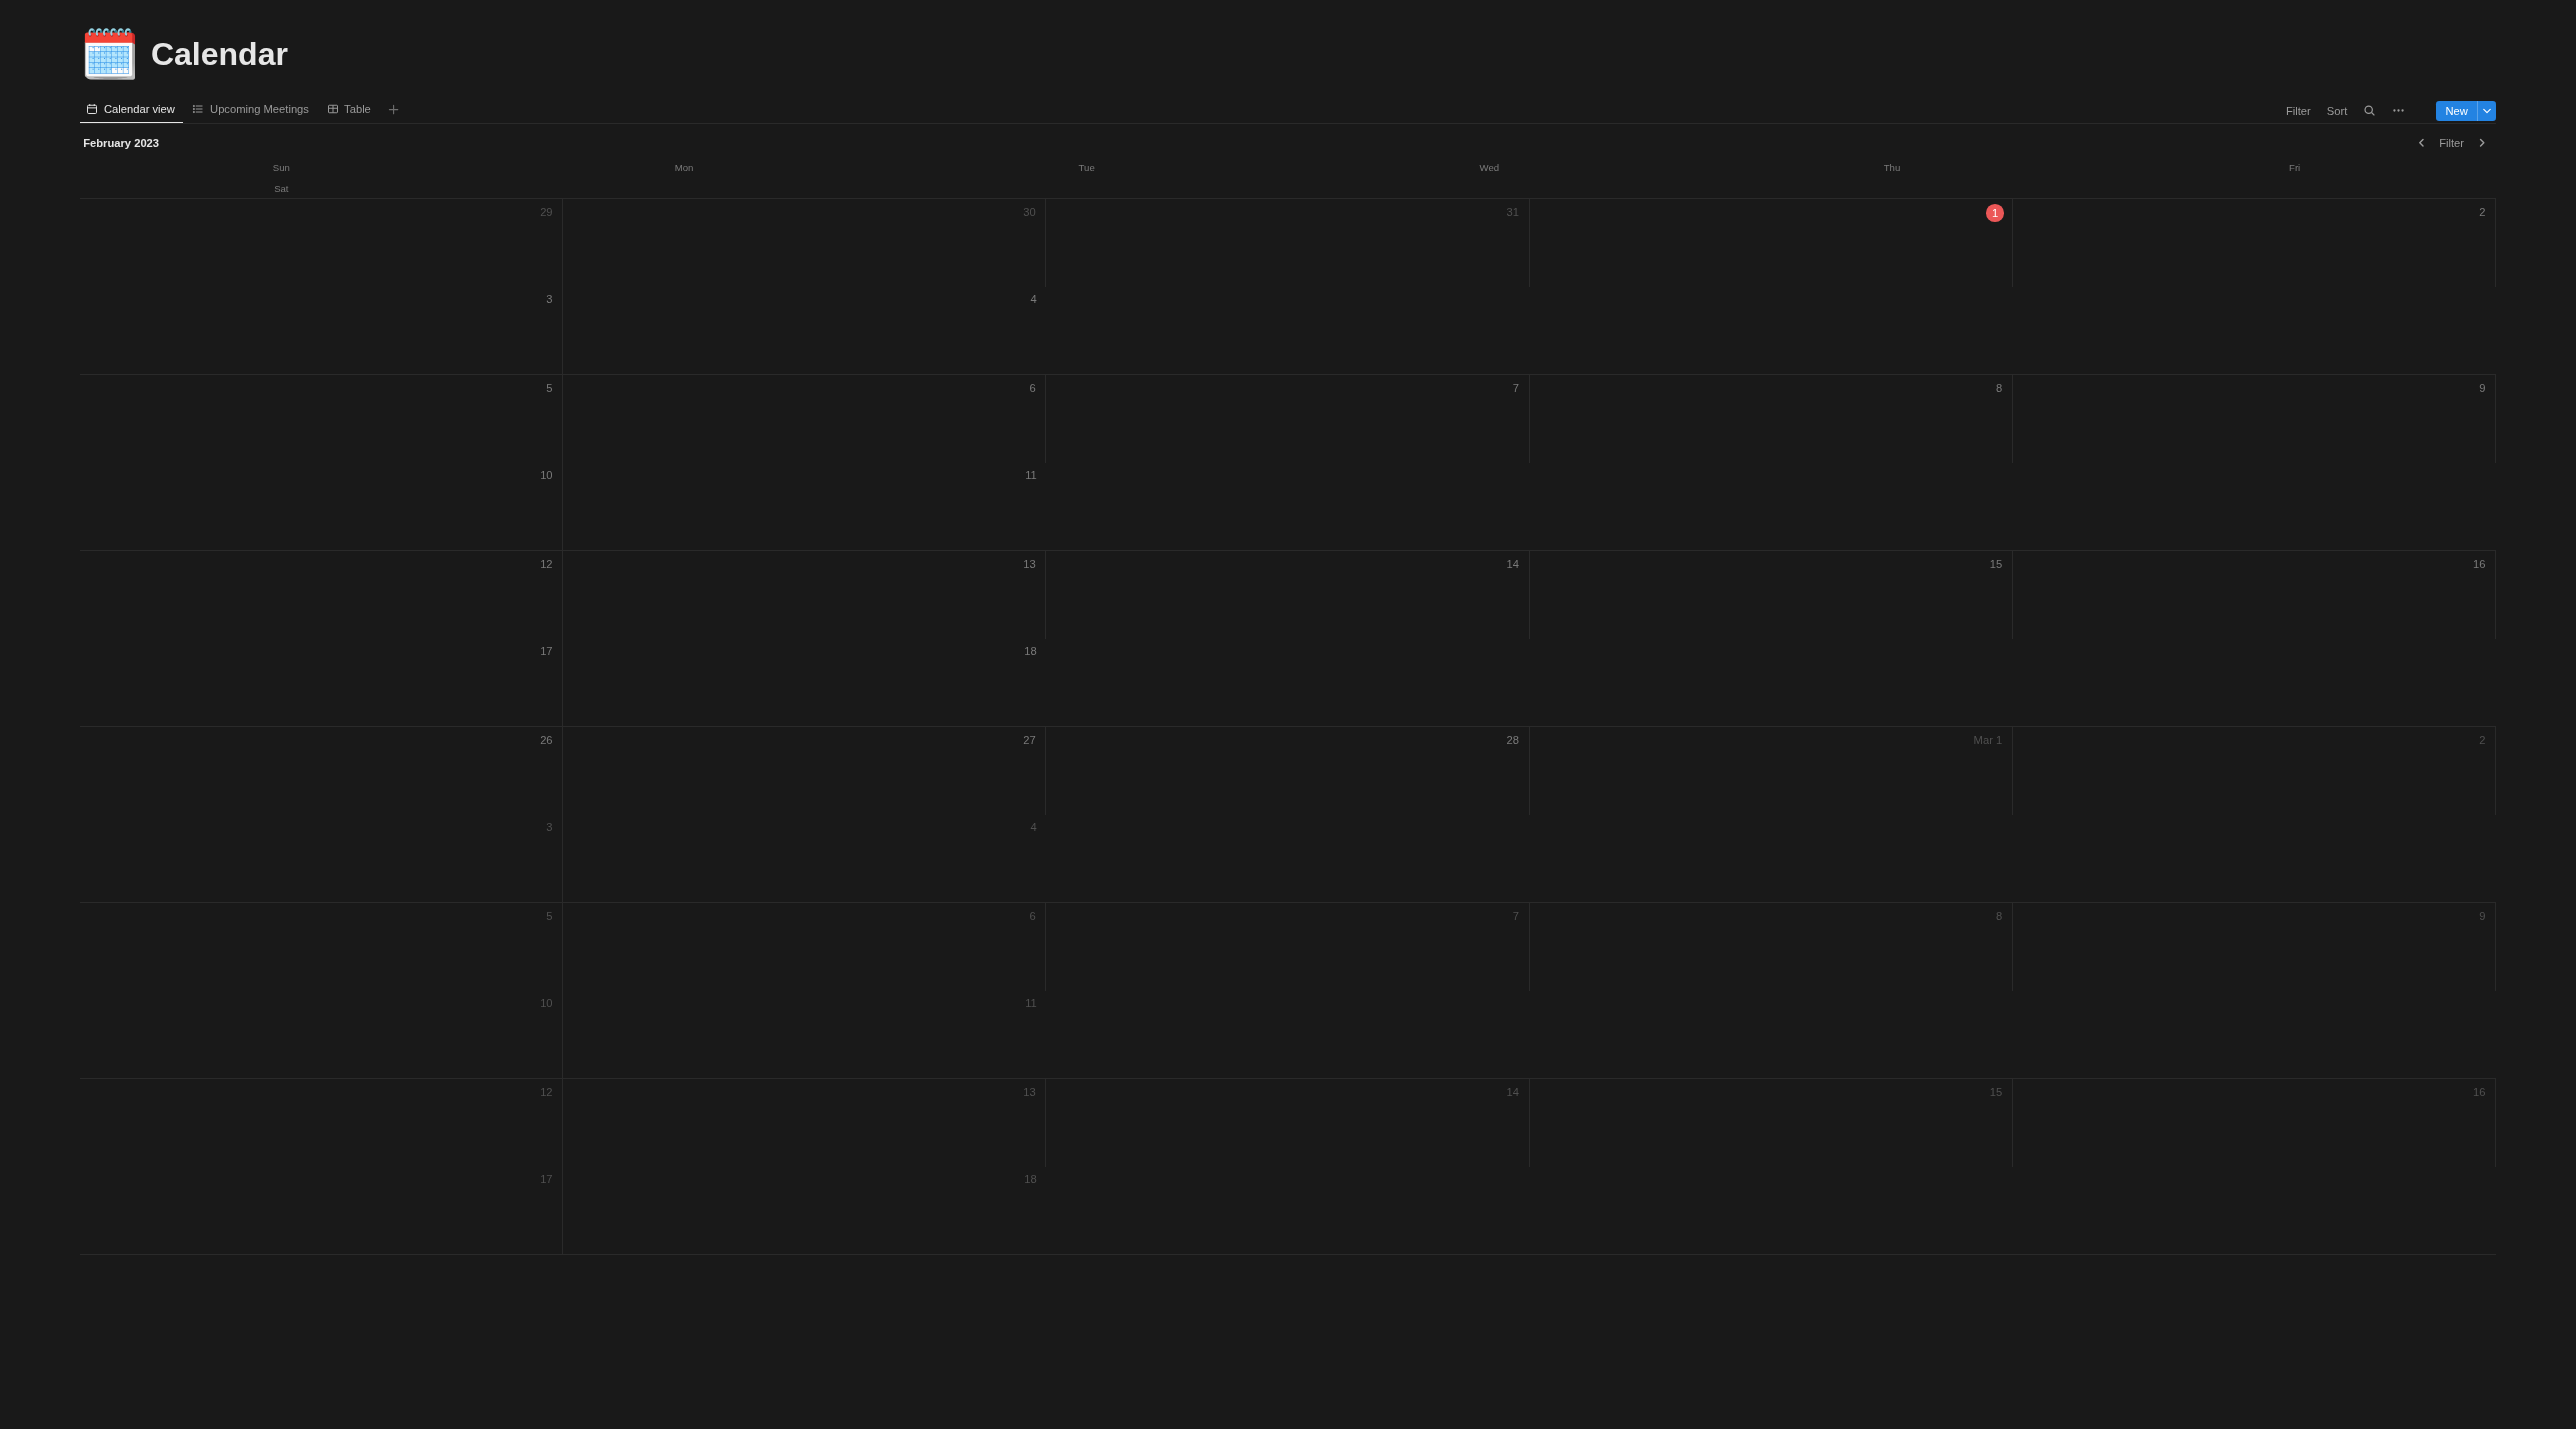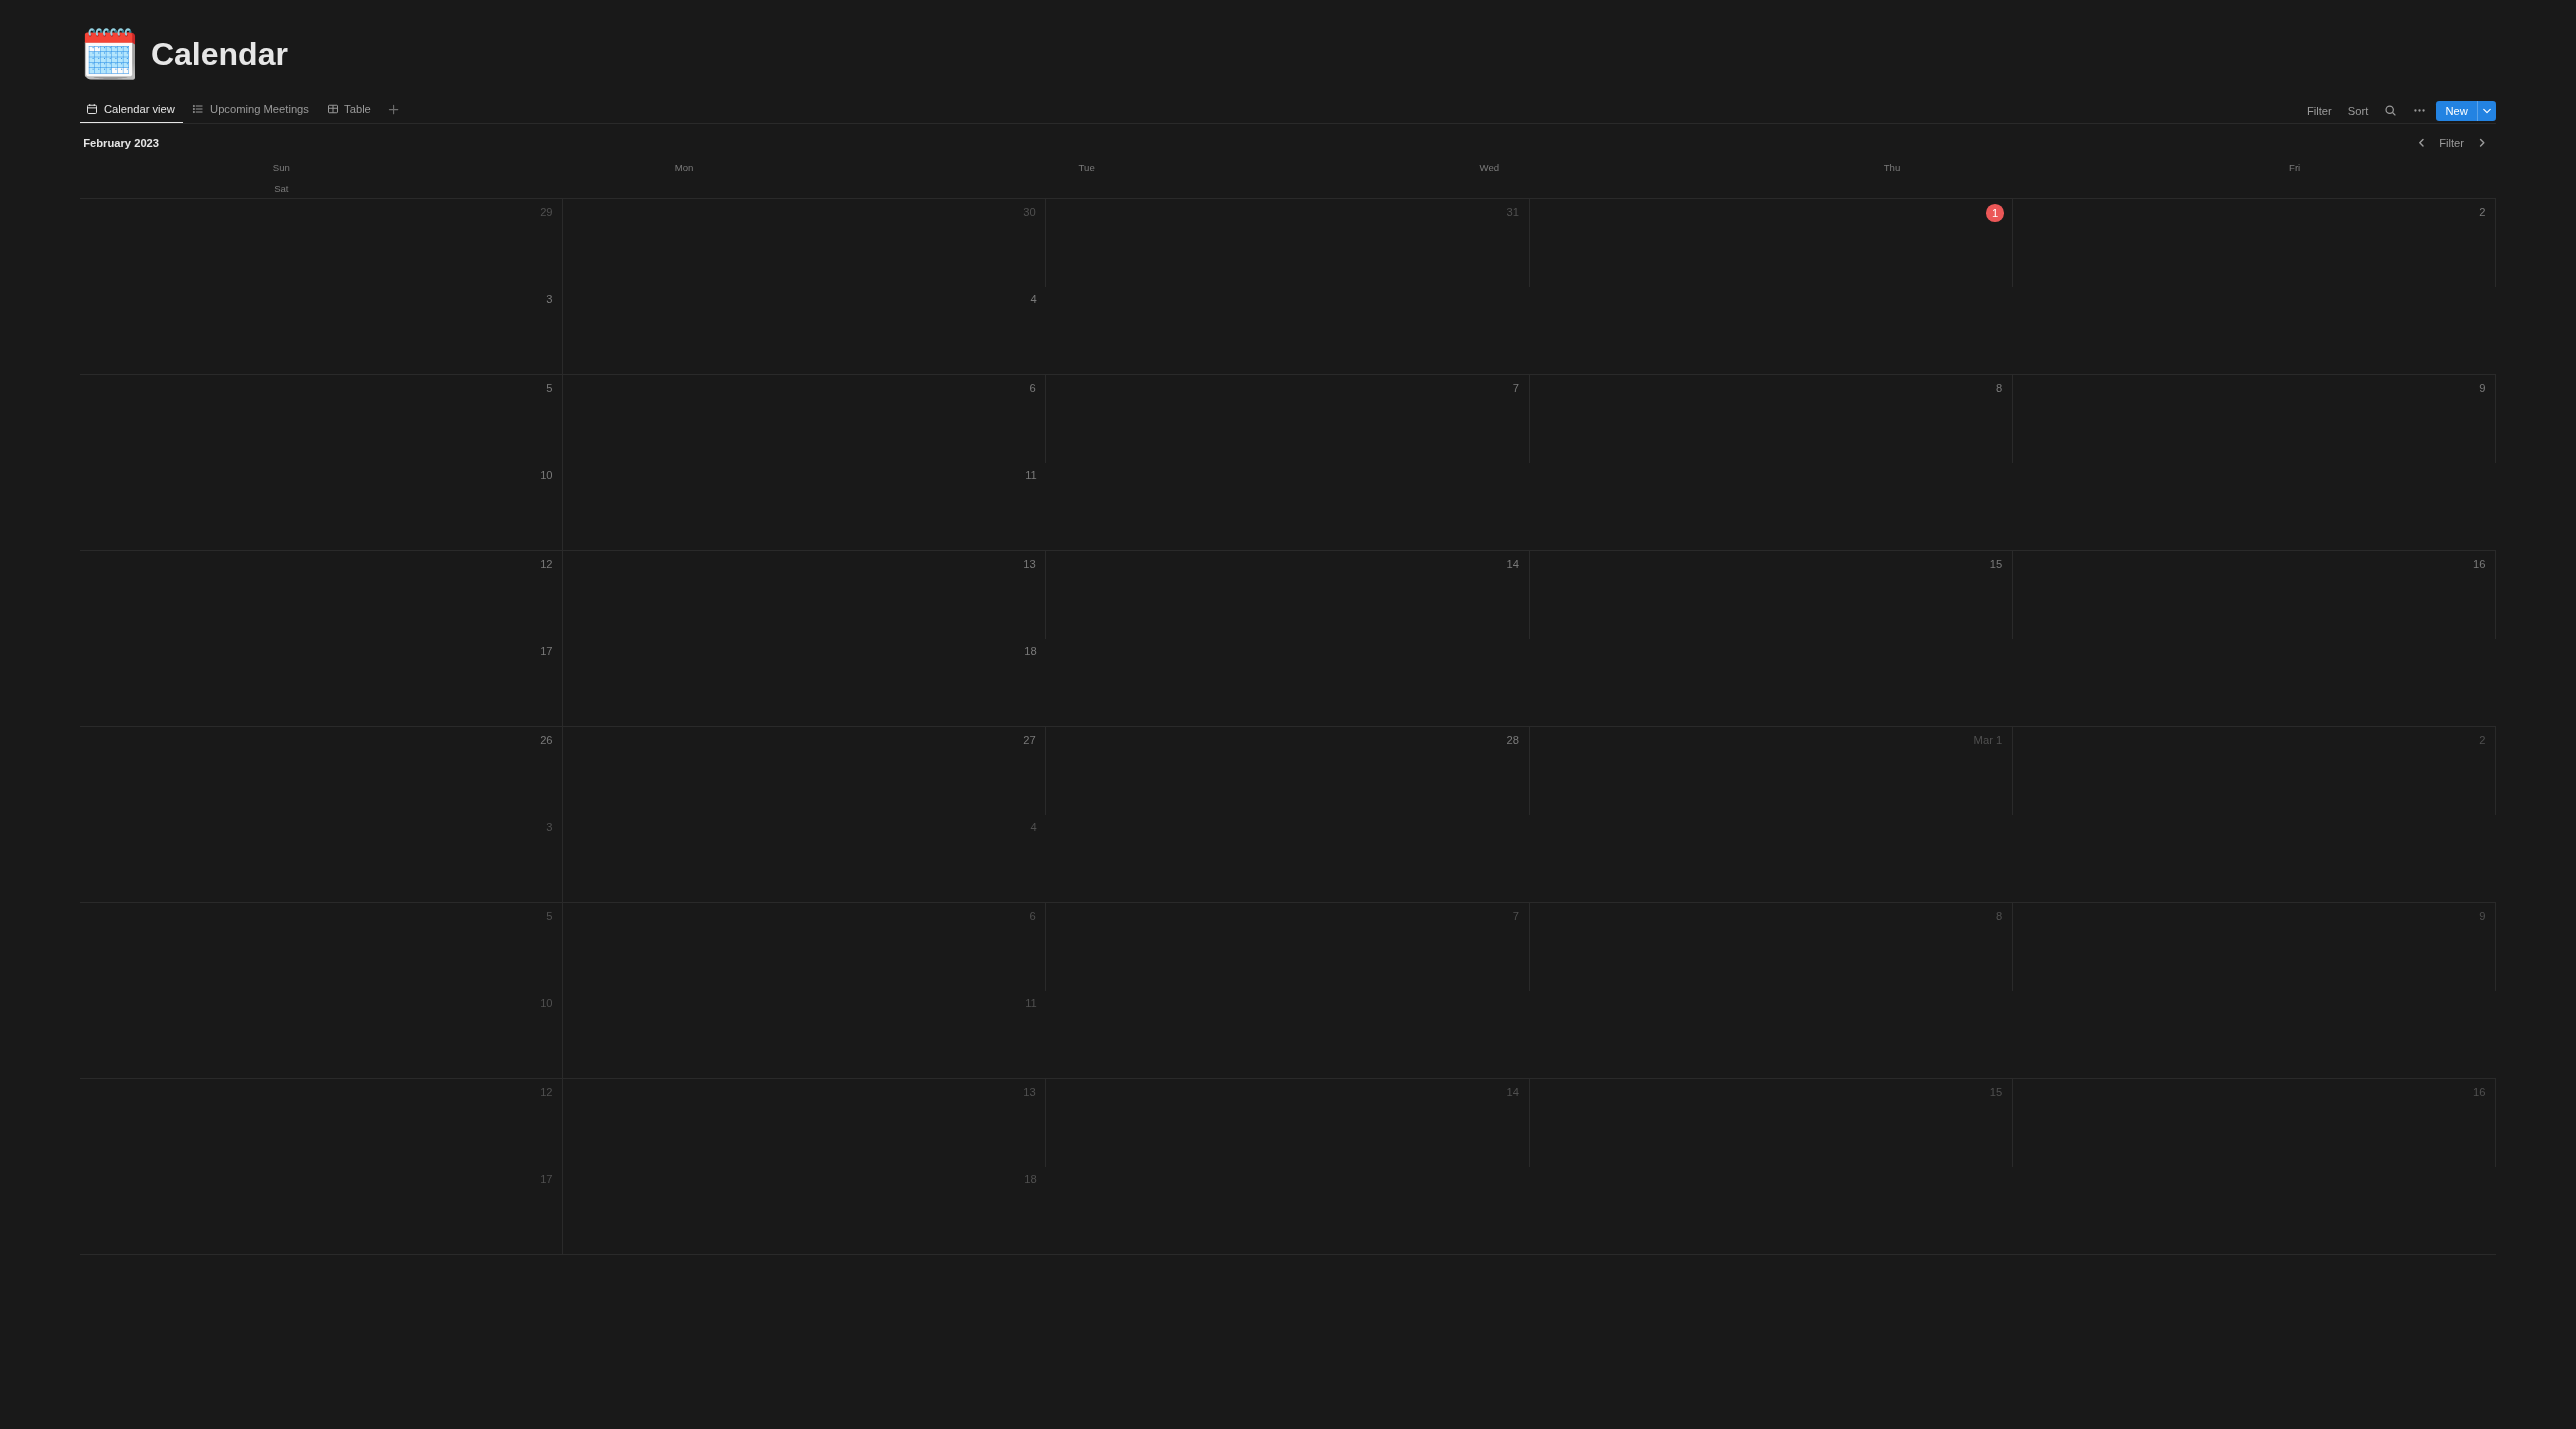--- a/index.html
+++ b/index.html
@@ -58,21 +58,21 @@
   color: #9b9b9b;
   font-size: 11.2px;
   padding: 3.2px 6.4px;
   cursor: pointer;
   display: inline-flex;
   align-items: center;
   gap: 3.2px;
 }
 .tb-icon { display: inline-flex; align-items: center; }
 .tb-icon svg { width: 13px; height: 13px; }
-.new-btn-wrap { display: flex; align-items: stretch; margin-left: 0; }
+.new-btn-wrap { display: flex; align-items: stretch; margin-left: 21px; }
 .new-btn {
   background: #2383e2;
   color: #fff;
   font-size: 11.2px;
   padding: 4px 9.6px;
   border-radius: 3.2px 0 0 3.2px;
   cursor: pointer;
   display: flex;
   align-items: center;
 }

